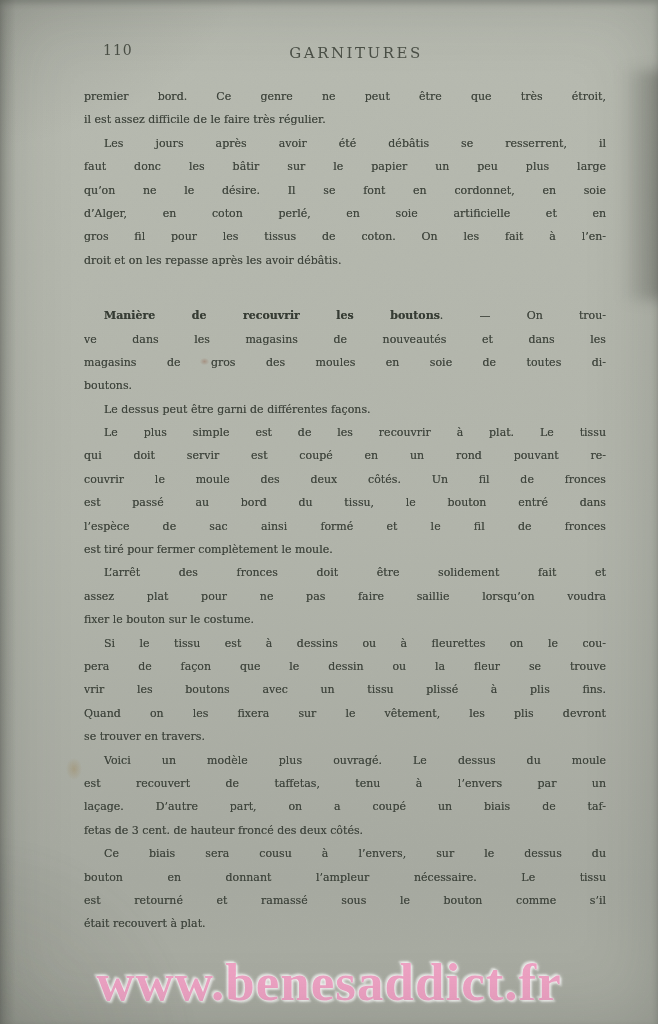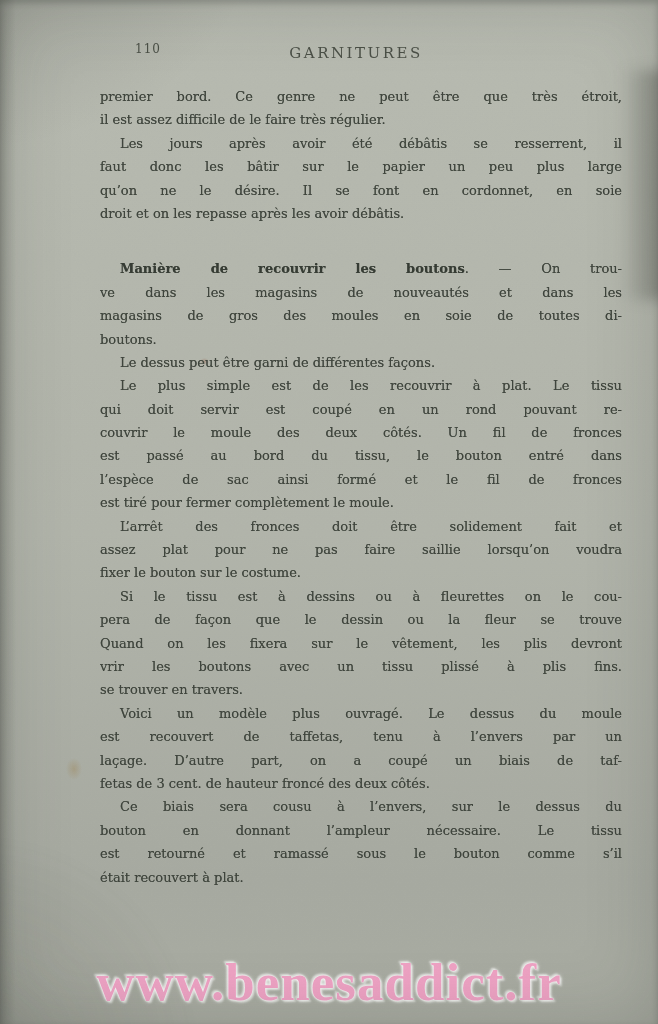--- a/index.html
+++ b/index.html
@@ -48,31 +48,31 @@
     pointer-events:none;
   }
   .grain{position:absolute;inset:0;pointer-events:none;opacity:0.5;}
 
   .header-row{
     position:absolute;top:42px;left:95px;width:522px;height:22px;
     color:var(--header-ink);
   }
   .page-number{
     position:absolute;left:8px;top:0;
-    font-size:12px;letter-spacing:1px;margin-left:32px;
+    font-size:14px;letter-spacing:1px;
   }
   .running-header{
     position:absolute;left:0;right:0;top:2px;text-align:center;
     font-size:15px;letter-spacing:2.5px;
   }
 
   .text-block{
-    position:absolute;top:85px;left:100px;width:522px;
+    position:absolute;top:85px;left:84px;width:522px;
     color:var(--ink);
-    font-size:13px;line-height:23.4px;
+    font-size:11px;line-height:23.4px;
     text-shadow:0 0 0.6px rgba(62,68,60,0.7);
   }
   .para{margin:0;}
   .para.section-gap{margin-top:32px;}
   .line{
     height:23.4px;overflow:hidden;
     text-align:justify;
     text-align-last:justify;
     -moz-text-align-last:justify;
   }
@@ -108,20 +108,22 @@
 
   <main class="text-block" id="text-block">
       <div class="para">
         <div class="line">premier bord. Ce genre ne peut être que très étroit,</div>
         <div class="line last">il est assez difficile de le faire très régulier.</div>
       </div>
       <div class="para">
         <div class="line first">Les jours après avoir été débâtis se resserrent, il</div>
         <div class="line">faut donc les bâtir sur le papier un peu plus large</div>
         <div class="line">qu’on ne le désire. Il se font en cordonnet, en soie</div>
+        <div class="line">d’Alger, en coton perlé, en soie artificielle et en</div>
+        <div class="line">gros fil pour les tissus de coton. On les fait à l’en-</div>
         <div class="line last">droit et on les repasse après les avoir débâtis.</div>
       </div>
       <div class="para section-gap">
         <div class="line first"><b class="lead">Manière de recouvrir les boutons</b><span>. — On trou-</span></div>
         <div class="line">ve dans les magasins de nouveautés et dans les</div>
         <div class="line">magasins de gros des moules en soie de toutes di-</div>
         <div class="line last">boutons.</div>
       </div>
       <div class="para">
         <div class="line last first">Le dessus peut être garni de différentes façons.</div>
@@ -135,22 +137,22 @@
         <div class="line last">est tiré pour fermer complètement le moule.</div>
       </div>
       <div class="para">
         <div class="line first">L’arrêt des fronces doit être solidement fait et</div>
         <div class="line">assez plat pour ne pas faire saillie lorsqu’on voudra</div>
         <div class="line last">fixer le bouton sur le costume.</div>
       </div>
       <div class="para">
         <div class="line first">Si le tissu est à dessins ou à fleurettes on le cou-</div>
         <div class="line">pera de façon que le dessin ou la fleur se trouve</div>
+        <div class="line">vrir les boutons avec un tissu plissé à plis fins.</div>
         <div class="line">Quand on les fixera sur le vêtement, les plis devront</div>
-        <div class="line">vrir les boutons avec un tissu plissé à plis fins.</div>
         <div class="line last">se trouver en travers.</div>
       </div>
       <div class="para">
         <div class="line first">Voici un modèle plus ouvragé. Le dessus du moule</div>
         <div class="line">est recouvert de taffetas, tenu à l’envers par un</div>
         <div class="line">laçage. D’autre part, on a coupé un biais de taf-</div>
         <div class="line last">fetas de 3 cent. de hauteur froncé des deux côtés.</div>
       </div>
       <div class="para">
         <div class="line first">Ce biais sera cousu à l’envers, sur le dessus du</div>

